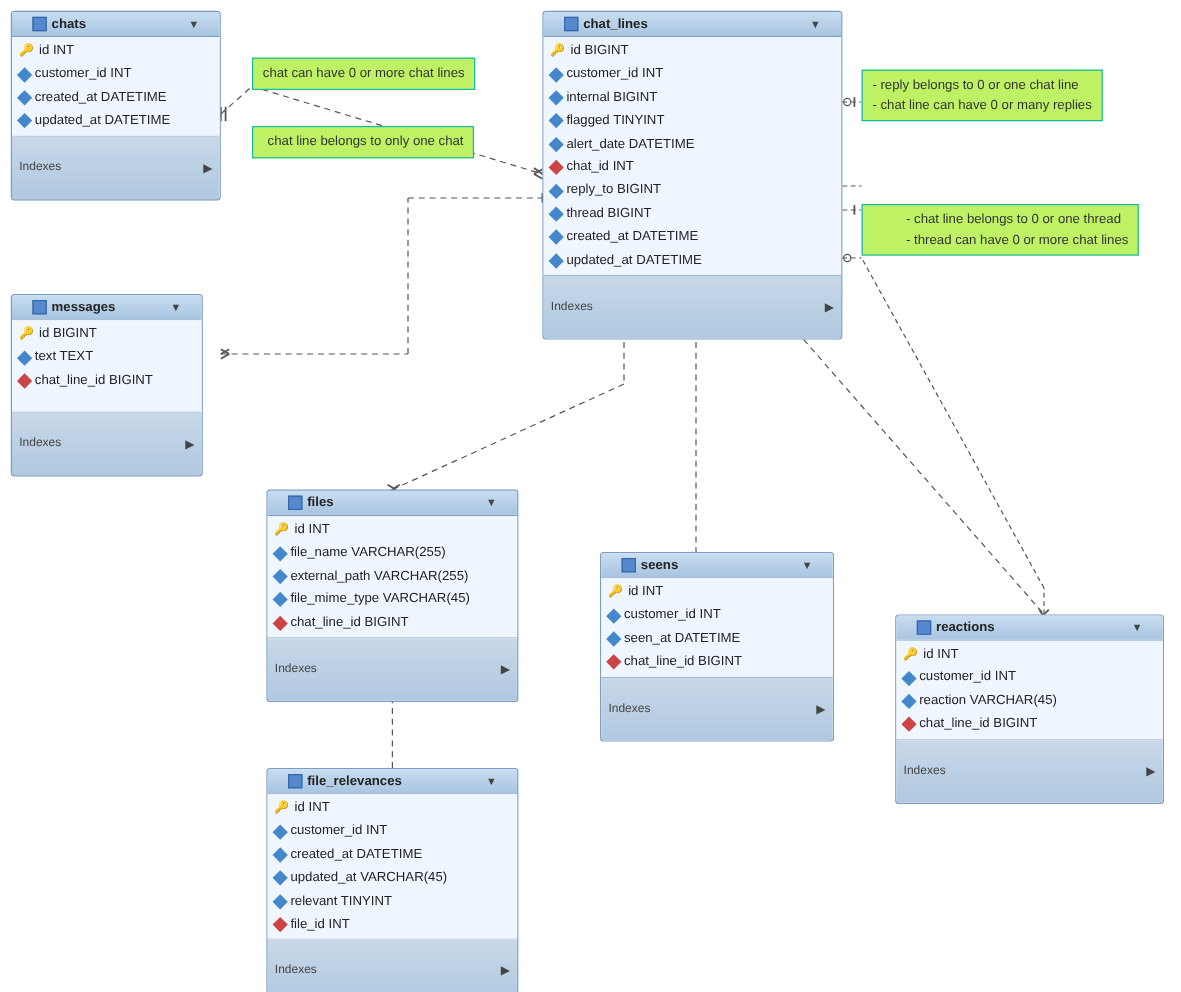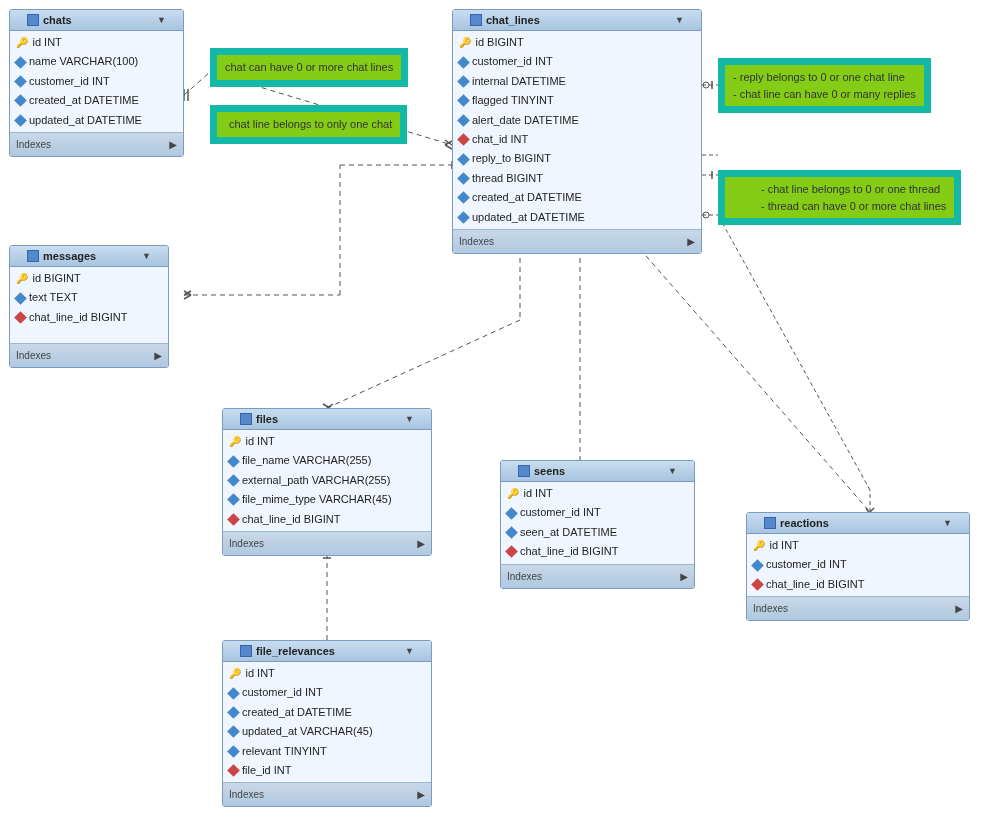--- a/index.html
+++ b/index.html
@@ -79,31 +79,31 @@
       display: inline-block;
       flex-shrink: 0;
     }
     .field-name {
       color: #222;
       font-size: 11px;
     }
     .table-footer {
       background: linear-gradient(to bottom, #c8d8e8, #b0c8e0);
       border-top: 1px solid #9ab8d0;
-      padding: 6px 6px;
+      padding: 20px 6px;
       display: flex;
       justify-content: space-between;
       font-size: 10px;
       color: #444;
       border-radius: 0 0 2px 2px;
     }
     .annotation-box {
       position: absolute;
-      background: #84cc16;
-      border: 7px solid #14b8a6;
+      background: #bef264;
+      border: 1px solid #14b8a6;
       padding: 4px 8px;
       font-size: 11px;
       color: #333;
       line-height: 1.5;
     }
     svg.connections {
       position: absolute;
       top: 0; left: 0;
       width: 984px;
       height: 827px;
@@ -196,24 +196,20 @@
     </div>
     <span class="dropdown-arrow">▼</span>
   </div>
   <div class="table-body">
     <div class="field-row">
       <span class="icon-key">🔑</span>
       <span class="field-name">id INT</span>
     </div>
     <div class="field-row">
       <span class="icon-diamond-blue"></span>
-      <span class="field-name">name VARCHAR(100)</span>
-    </div>
-    <div class="field-row">
-      <span class="icon-diamond-blue"></span>
       <span class="field-name">customer_id INT</span>
     </div>
     <div class="field-row">
       <span class="icon-diamond-blue"></span>
       <span class="field-name">created_at DATETIME</span>
     </div>
     <div class="field-row">
       <span class="icon-diamond-blue"></span>
       <span class="field-name">updated_at DATETIME</span>
     </div>
@@ -236,21 +232,21 @@
     <div class="field-row">
       <span class="icon-key">🔑</span>
       <span class="field-name">id BIGINT</span>
     </div>
     <div class="field-row">
       <span class="icon-diamond-blue"></span>
       <span class="field-name">customer_id INT</span>
     </div>
     <div class="field-row">
       <span class="icon-diamond-blue"></span>
-      <span class="field-name">internal DATETIME</span>
+      <span class="field-name">internal BIGINT</span>
     </div>
     <div class="field-row">
       <span class="icon-diamond-blue"></span>
       <span class="field-name">flagged TINYINT</span>
     </div>
     <div class="field-row">
       <span class="icon-diamond-blue"></span>
       <span class="field-name">alert_date DATETIME</span>
     </div>
     <div class="field-row">
@@ -386,20 +382,24 @@
     <span class="dropdown-arrow">▼</span>
   </div>
   <div class="table-body">
     <div class="field-row">
       <span class="icon-key">🔑</span>
       <span class="field-name">id INT</span>
     </div>
     <div class="field-row">
       <span class="icon-diamond-blue"></span>
       <span class="field-name">customer_id INT</span>
+    </div>
+    <div class="field-row">
+      <span class="icon-diamond-blue"></span>
+      <span class="field-name">reaction VARCHAR(45)</span>
     </div>
     <div class="field-row">
       <span class="icon-diamond-red"></span>
       <span class="field-name">chat_line_id BIGINT</span>
     </div>
   </div>
   <div class="table-footer">
     <span>Indexes</span>
     <span>▶</span>
   </div>

